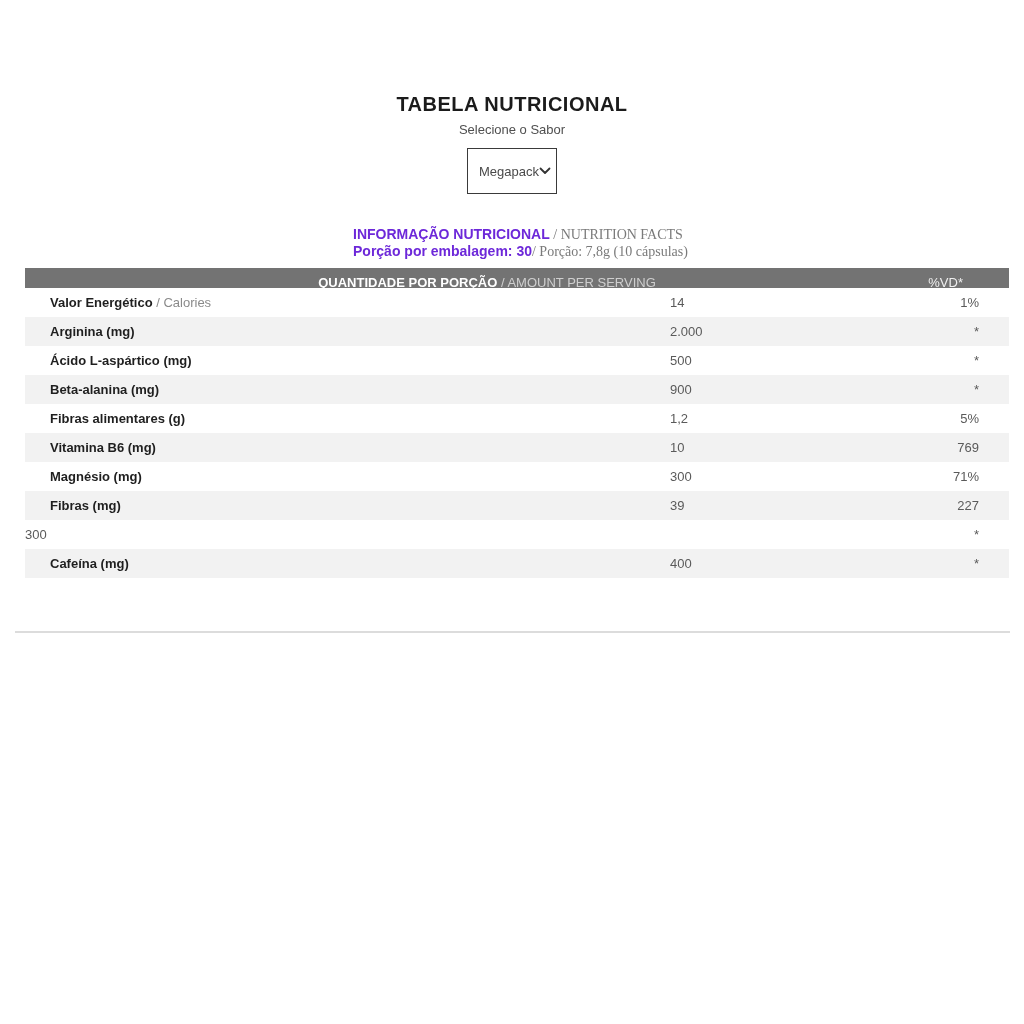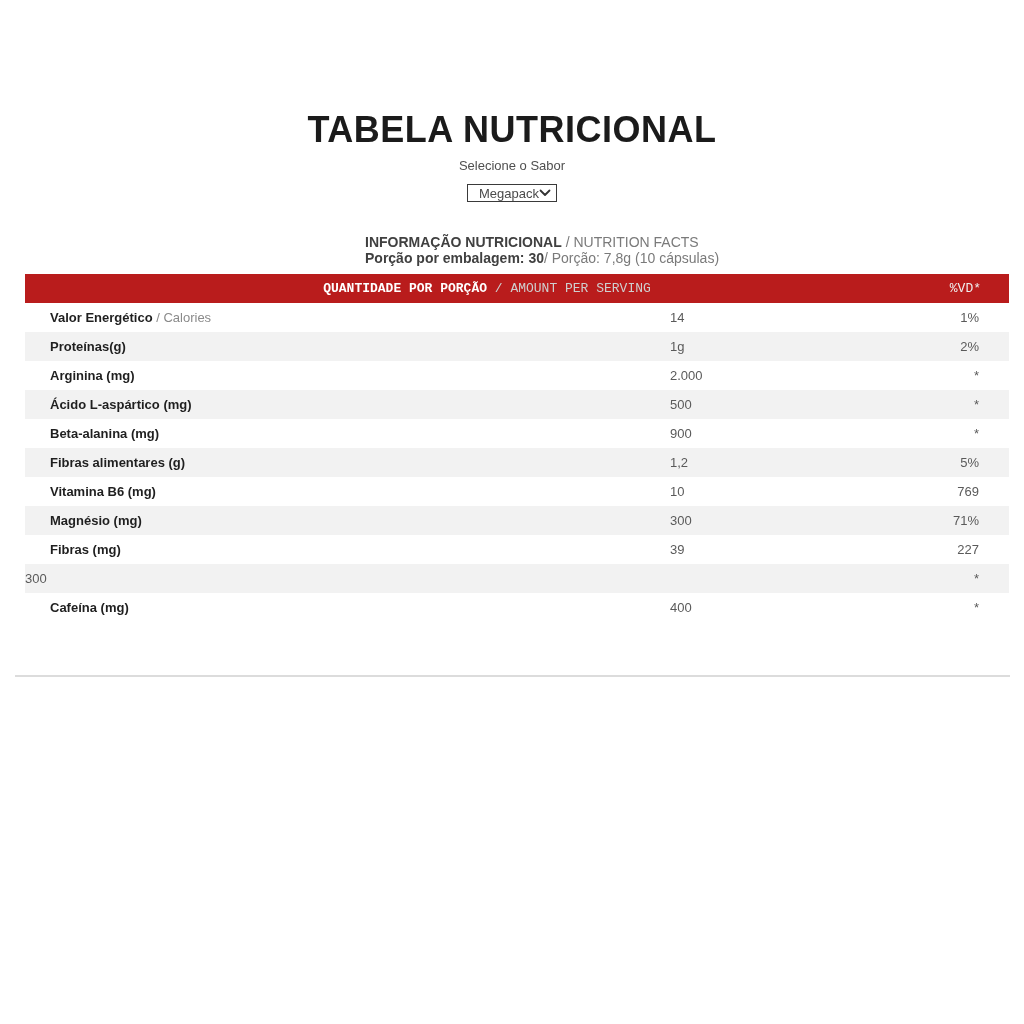--- a/index.html
+++ b/index.html
@@ -8,85 +8,83 @@
     width: 1024px;
     height: 1024px;
     font-family: "Liberation Sans", sans-serif;
     color: #1f1f1f;
     overflow: hidden;
   }
   .page { width: 1024px; position: relative; }
 
   
   .page-title {
-    margin-top: 112px;
+    margin-top: 86px;
     text-align: center;
-    font-size: 36px;
+    font-size: 20px;
     line-height: 36px;
     font-weight: 700;
     letter-spacing: 0.5px;
     color: #1b1b1b;
   }
   .flavor-label {
-    margin-top: 10px;
     text-align: center;
     font-size: 13px;
     line-height: 16px;
     color: #4f4f4f;
   }
   .flavor-select {
     margin: 10px auto 0 auto;
     width: 90px;
-    height: 18px;
+    height: 46px;
     border: 1px solid #3a3a3a;
     background: #ffffff;
     display: flex;
     align-items: center;
     justify-content: space-between;
     padding: 0 9px 0 11px;
     font-size: 13px;
     color: #4a4a4a;
     cursor: pointer;
   }
   .flavor-select svg { display: block; }
 
   
   .content { margin-left: 25px; width: 984px; }
   .info {
     margin-top: 32px;
     margin-left: 328px;
     font-size: 14px;
     line-height: 16px;
   }
-  .info .b { font-weight: 700; color: #404040; margin-left: 12px; }
-  .info .g { color: #7a7a7a; }
+  .info .b { font-weight: 700; color: #6d28d9; }
+  .info .g { color: #7a7a7a; font-family: Liberation Serif, serif; }
 
   
   .ntable { margin-top: 8px; width: 984px; }
   .thead {
     position: relative;
-    height: 29px;
-    background: #b91c1c;
+    height: 20px;
+    background: #737373;
     color: #ffffff;
     font-size: 13px;
     line-height: 29px;
-    font-family: Liberation Mono, monospace;
   }
   .thead-title {
     position: absolute;
     left: 0; right: 60px;
     text-align: center;
     white-space: nowrap;
   }
   .thead-title .b { font-weight: 700; color: #ffffff; }
   .thead-title .g { font-weight: 400; color: #cfcfcf; }
   .thead-vd {
     position: absolute;
     right: 0;
-    padding-right: 28px;
+    padding-right: 46px;
     color: #efefef;
   }
   .row {
     display: flex;
     align-items: center;
     height: 29px;
     font-size: 13px;
     background: #ffffff;
   }
   .row:nth-child(even) { background: #f2f2f2; }
@@ -134,25 +132,20 @@
         <div class="thead-title"><span class="b">QUANTIDADE POR PORÇÃO</span><span class="g"> / AMOUNT PER SERVING</span></div>
         <div class="thead-vd">%VD*</div>
       </div>
       <div id="rows">
   <div class="row">
     <div class="c-label"><span class="name">Valor Energético</span><span class="suffix"> / Calories</span></div>
     <div class="c-amount">14</div>
     <div class="c-vd">1%</div>
   </div>
 
-  <div class="row">
-    <div class="c-label"><span class="name">Proteínas(g)</span><span class="suffix"></span></div>
-    <div class="c-amount">1g</div>
-    <div class="c-vd">2%</div>
-  </div>
 
   <div class="row">
     <div class="c-label"><span class="name">Arginina (mg)</span><span class="suffix"></span></div>
     <div class="c-amount">2.000</div>
     <div class="c-vd">*</div>
   </div>
 
   <div class="row">
     <div class="c-label"><span class="name">Ácido L-aspártico (mg)</span><span class="suffix"></span></div>
     <div class="c-amount">500</div>

